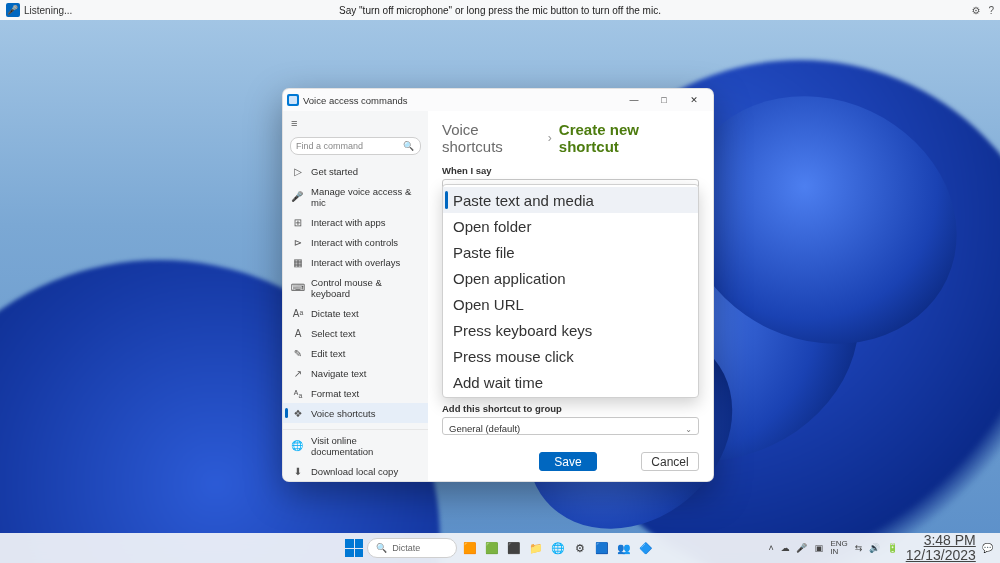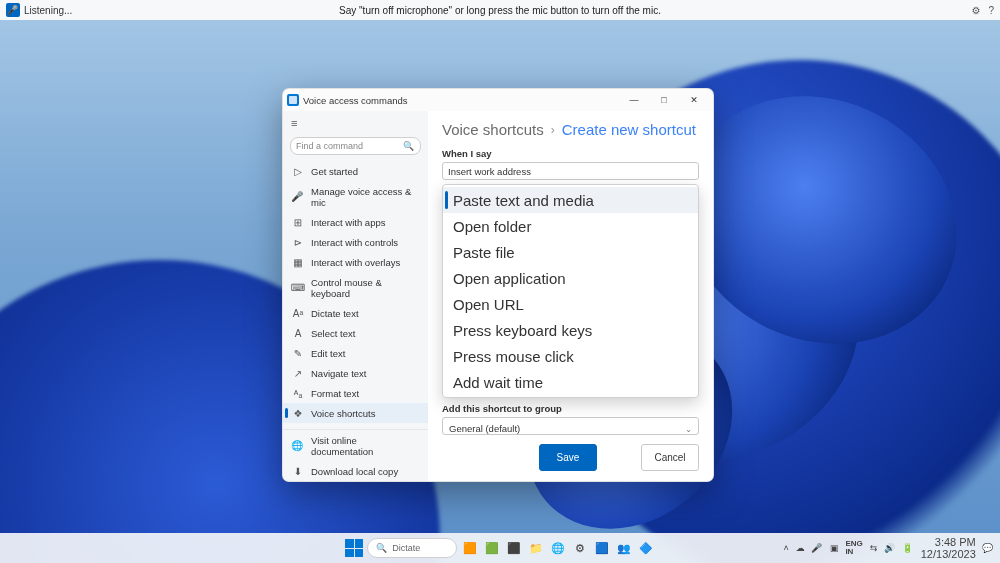--- a/index.html
+++ b/index.html
@@ -43,52 +43,52 @@
 .side-item.selected { background:#e6eef8; position:relative; }
 .side-item.selected::before { content:""; position:absolute; left:2px; top:5px; bottom:5px; width:2.5px; background:#0067c0; border-radius:2px; }
 .side-icon { width:12px; display:flex; justify-content:center; color:#555; font-size:10px; }
 .sidebar .bottom { margin-top:auto; border-top:1px solid #e6e6e6; }
 
 
 .main { flex:1; background:#fff; padding:10px 14px 12px; position:relative; font-size:9.5px; color:#333; display:flex; flex-direction:column; }
 .breadcrumb { display:flex; align-items:center; gap:7px; font-size:15px; color:#424242; margin-bottom:10px; }
 .breadcrumb .bc-a { color:#6b6b6b; }
 .breadcrumb .sep { color:#999; font-size:12px; }
-.breadcrumb .bc-b { font-weight:400; color:#3b82f6; }
+.breadcrumb .bc-b { font-weight:700; color:#4d7c0f; }
 .field-label { font-size:9.5px; color:#333; margin-bottom:3px; font-weight:600; }
 .text-input { width:100%; height:18px; border:1px solid #c8c8c8; border-radius:3px; font-size:9.5px; padding:0 5px; color:#333; background:#fff; }
 
 
 .dropdown { position:absolute; left:14px; right:14px; top:73px; background:#fff; border:1px solid #d0d0d0; border-radius:4px; box-shadow:0 6px 16px rgba(0,0,0,.18); padding:2px 0; z-index:5; }
 .dd-item { padding:4.5px 10px; font-size:15px; color:#333; }
 .dd-item.sel { background:#eef1f6; position:relative; }
 .dd-item.sel::before { content:""; position:absolute; left:2px; top:4px; bottom:4px; width:2.5px; background:#0067c0; border-radius:2px; }
 
 
 .actions-inline { position:absolute; left:14px; right:14px; top:254px; display:flex; justify-content:flex-end; gap:8px; padding:4px 0; background:#f3f4f7; border-radius:0 0 4px 4px; border:1px solid #e0e0e0; border-top:none; }
 .btn { min-width:48px; height:17px; border-radius:3px; font-size:9px; border:1px solid #c8c8c8; background:#fff; display:flex; align-items:center; justify-content:center; color:#333;margin-left:36px; }
 .btn.primary { background:#0067c0; border-color:#0067c0; color:#fff; }
 
 .group-section { position:absolute; left:14px; right:14px; top:292px; }
 .select-box { width:100%; height:18px; border:1px solid #c8c8c8; border-radius:3px; font-size:9.5px; padding:0 6px; display:flex; align-items:flex-end; color:#333; background:#fff; }
 .select-box .chev { margin-left:auto; color:#777; font-size:8px; }
 
 .bottom-actions { position:absolute; right:14px; bottom:10px; display:flex; gap:8px; }
-.bottom-actions .btn { min-width:58px; height:27px; font-size:10px; }
+.bottom-actions .btn { min-width:58px; height:19px; font-size:12px; }
 
 
 .taskbar { position:absolute; bottom:0; left:0; right:0; height:30px; background:rgba(243,245,248,.92); backdrop-filter:blur(6px); display:flex; align-items:center; font-size:9px; color:#333; z-index:20; }
 .taskbar .center { position:absolute; left:50%; transform:translateX(-50%); display:flex; align-items:center; gap:4px; }
 .tb-icon { width:18px; height:18px; display:flex; align-items:center; justify-content:center; border-radius:3px; font-size:11px; }
 .start { width:18px; height:18px; display:grid; grid-template:1fr 1fr/1fr 1fr; gap:1px; }
 .start span { background:#0078d4; }
 .tb-search { display:flex; align-items:center; gap:5px; height:20px; border:1px solid #cfcfcf; background:#fff; border-radius:11px; padding:0 8px; font-size:9px; color:#666; width:90px; }
 .taskbar .tray { position:absolute; right:6px; display:flex; align-items:center; gap:7px; font-size:9px; color:#444; }
-.tray .lang { line-height:1; font-size:8px; text-align:left;font-weight:bold; }
-.tray .clock { line-height:1.1; font-size:11px; text-align:right; }
+.tray .lang { line-height:1; font-size:8px; text-align:left; }
+.tray .clock { line-height:1.1; font-size:14px; text-align:right;text-decoration:underline; }
 </style>
 </head>
 <body>
 
 <div class="bg-art">
   <div class="petal p1"></div>
     <div class="petal p2"></div>
     <div class="petal p3"></div>
     <div class="petal p4"></div>
 </div>

